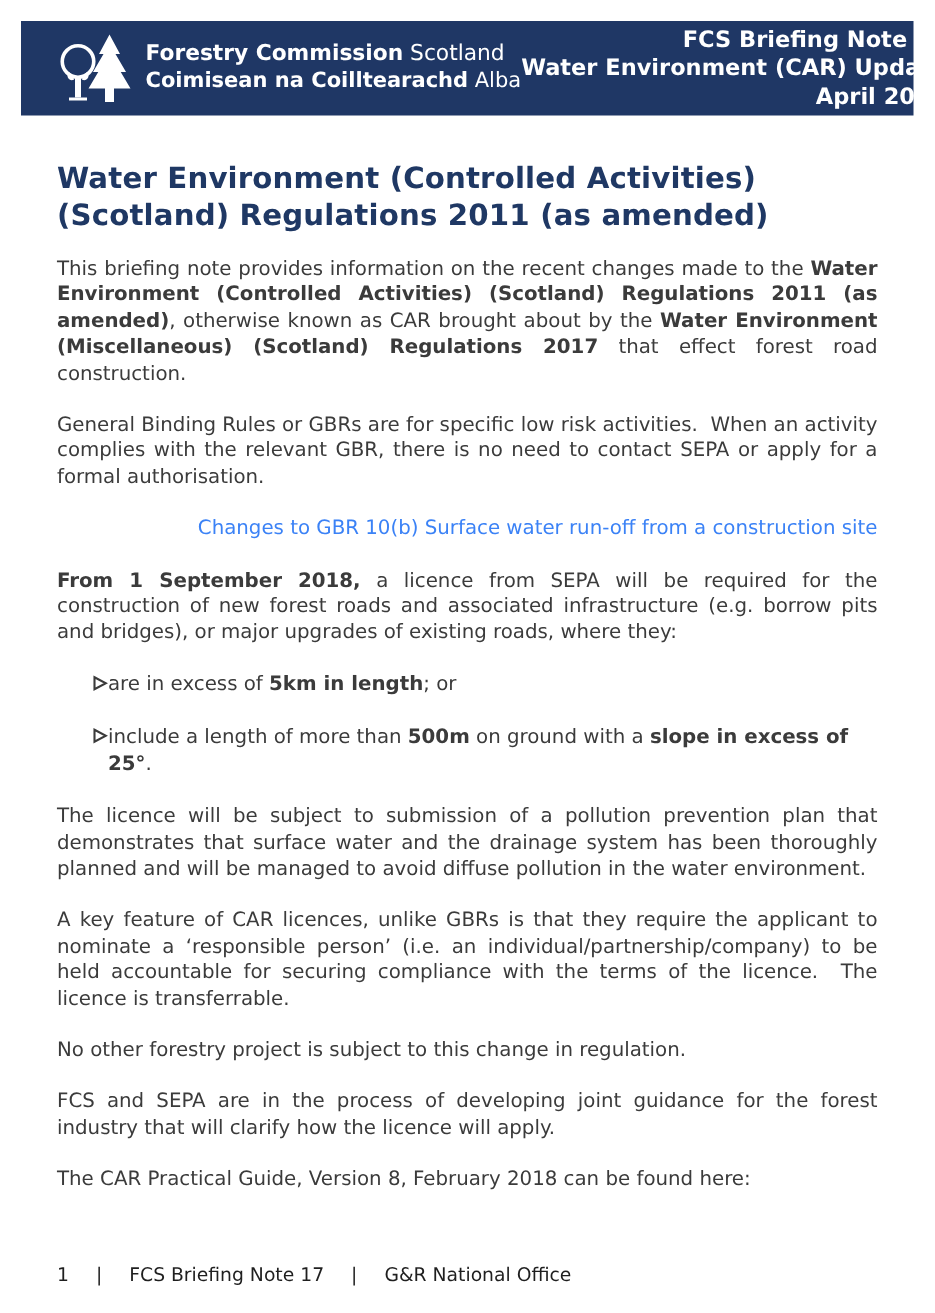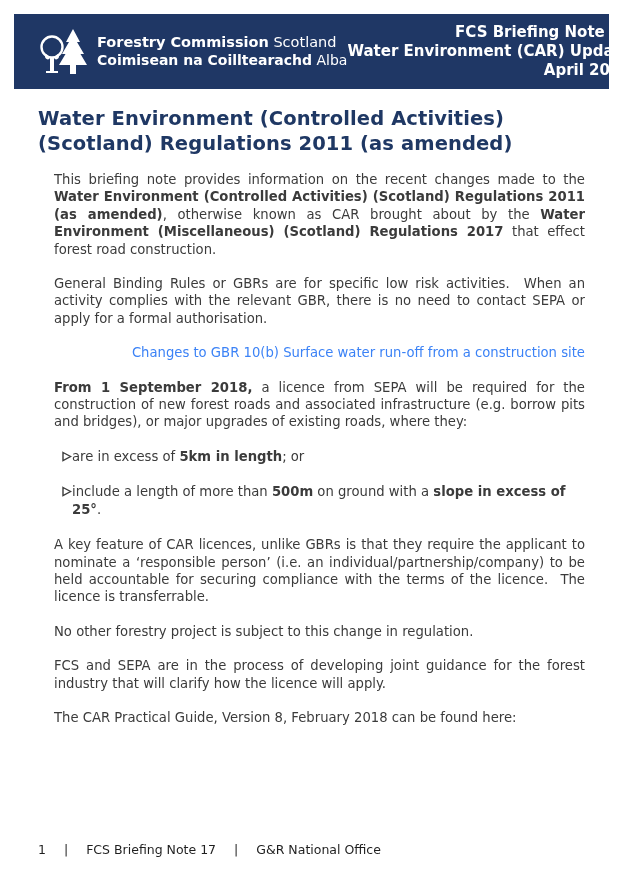--- a/index.html
+++ b/index.html
@@ -6,42 +6,42 @@
   html,body { margin:0; padding:0; }
   body {
     width:623px; height:875px; background:#ffffff;
     font-family:"DejaVu Sans","Liberation Sans",sans-serif;
     -webkit-font-smoothing:antialiased;
   }
   .page { position:relative; width:623px; height:875px; background:#fff; overflow:hidden; }
 
   
   .banner {
-    position:absolute; left:14px; top:14px; right:14px; height:75px;
+    position:absolute; left:14px; top:14px; right:14px; height:63px;
     background:#1f3765; color:#fff;
     display:flex; align-items:center; justify-content:space-between;
     padding:0 12px 0 24px;
   }
   .logo { display:flex; align-items:center; gap:9px; }
   .tree-icon { display:flex; align-items:center; }
   .logo-text { line-height:1.2; white-space:nowrap; }
   .logo-line1 { font-size:14.5px; }
   .logo-line2 { font-size:14px; }
   .b { font-weight:bold; }
   .banner-title { text-align:right; font-weight:bold; font-size:15px; line-height:19px; white-space:nowrap; }
 
   
   .content { position:absolute; left:38px; right:38px; top:77px; }
   .doc-title {
     margin:29px 0 0 0; color:#1f3864; font-size:19.5px; line-height:25px;
     font-weight:bold; letter-spacing:0.1px;
   }
   #blocks { margin-top:15px; }
   .para {
-    margin:0 0 17px 16px; font-size:13.2px; line-height:17.4px;
+    margin:0 0 17px 0; font-size:13.2px; line-height:17.4px;
     color:#3b3b3b; text-align:justify;
   }
   .heading { font-weight:normal; color:#3b82f6; text-align:right; }
   .bullet {
     margin:0 0 18px 24px; font-size:13.2px; line-height:17.4px; color:#3b3b3b;
     display:flex; gap:0; align-items:baseline;
   }
   .marker { flex:0 0 auto; position:relative; top:1px; }
   .link { color:#2b35cf; text-decoration:underline; cursor:pointer; }
 
@@ -95,20 +95,21 @@
               <path d="M1 1.5 L8.6 5.5 L1 9.5 Z" fill="none" stroke="#3b3b3b" stroke-width="1.4" stroke-linejoin="miter"></path>
             </svg></span>
           <span><span>are in excess of </span><span class="b">5km in length</span><span>; or</span></span>
         </div>
         <div class="bullet">
           <span class="marker"><svg width="10" height="11" viewBox="0 0 10 11" aria-hidden="true">
               <path d="M1 1.5 L8.6 5.5 L1 9.5 Z" fill="none" stroke="#3b3b3b" stroke-width="1.4" stroke-linejoin="miter"></path>
             </svg></span>
           <span><span>include a length of more than </span><span class="b">500m</span><span> on ground with a </span><span class="b">slope in excess of 25°</span><span>.</span></span>
         </div>
+        <p class="para"><span>The licence will be subject to submission of a pollution prevention plan that demonstrates that surface water and the drainage system has been thoroughly planned and will be managed to avoid diffuse pollution in the water environment.</span></p>
         <p class="para"><span>A key feature of CAR licences, unlike GBRs is that they require the applicant to nominate a ‘responsible person’ (i.e. an individual/partnership/company) to be held accountable for securing compliance with the terms of the licence.&nbsp; The licence is transferrable.</span></p>
         <p class="para"><span>No other forestry project is subject to this change in regulation.</span></p>
         <p class="para"><span>FCS and SEPA are in the process of developing joint guidance for the forest industry that will clarify how the licence will apply.</span></p>
         <p class="para"><span>The CAR Practical Guide, Version 8, February 2018 can be found here:</span><br></p>
       </div>
   </main>
 
   <footer class="footer">
     <span>1</span>
     <span class="sep">|</span>

